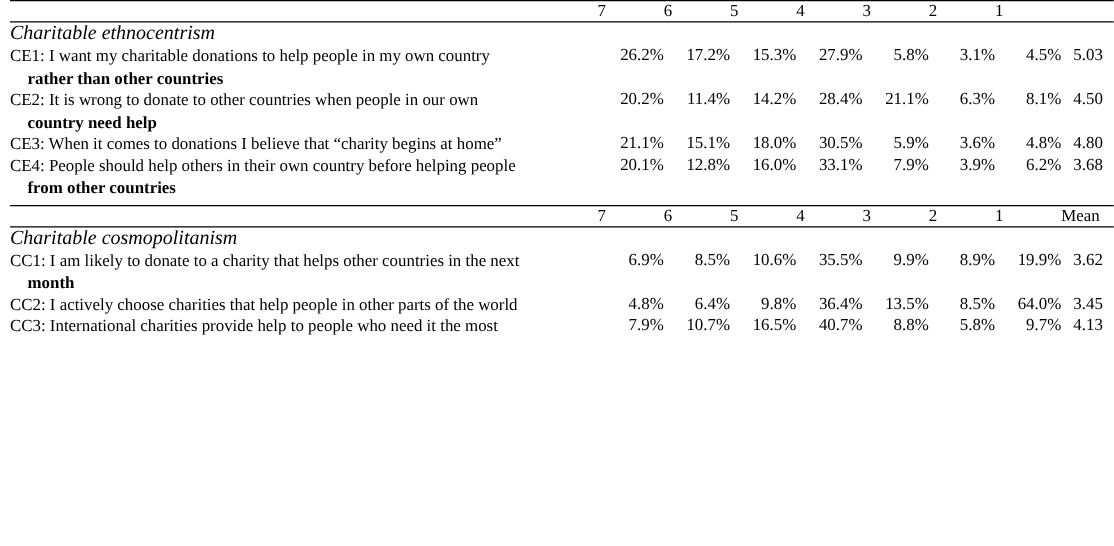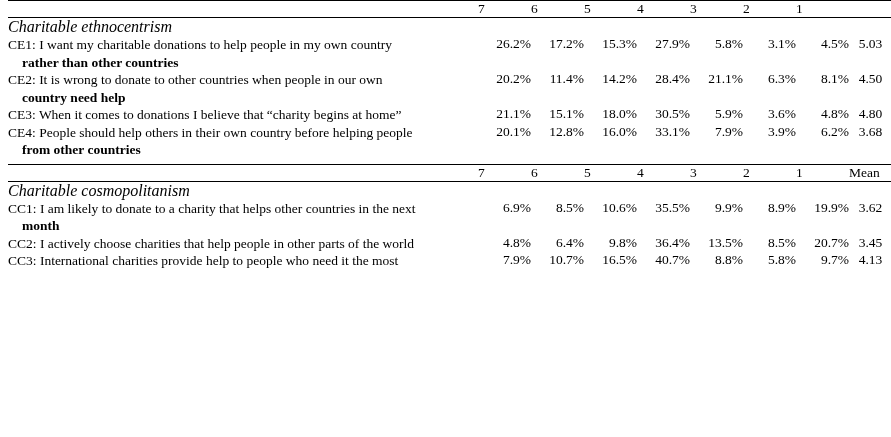--- a/index.html
+++ b/index.html
@@ -264,21 +264,21 @@
       <tr>
         <td class="item-text">
           <span>CC2: I actively choose charities that help people in other parts of the world</span>
         </td>
         <td class="val">4.8%</td>
         <td class="val">6.4%</td>
         <td class="val">9.8%</td>
         <td class="val">36.4%</td>
         <td class="val">13.5%</td>
         <td class="val">8.5%</td>
-        <td class="val">20.7%</td>
+        <td class="val">64.0%</td>
         <td class="mean-val">3.45</td>
       </tr>
 
       <tr>
         <td class="item-text">
           <span>CC3: International charities provide help to people who need it the most</span>
         </td>
         <td class="val">7.9%</td>
         <td class="val">10.7%</td>
         <td class="val">16.5%</td>

